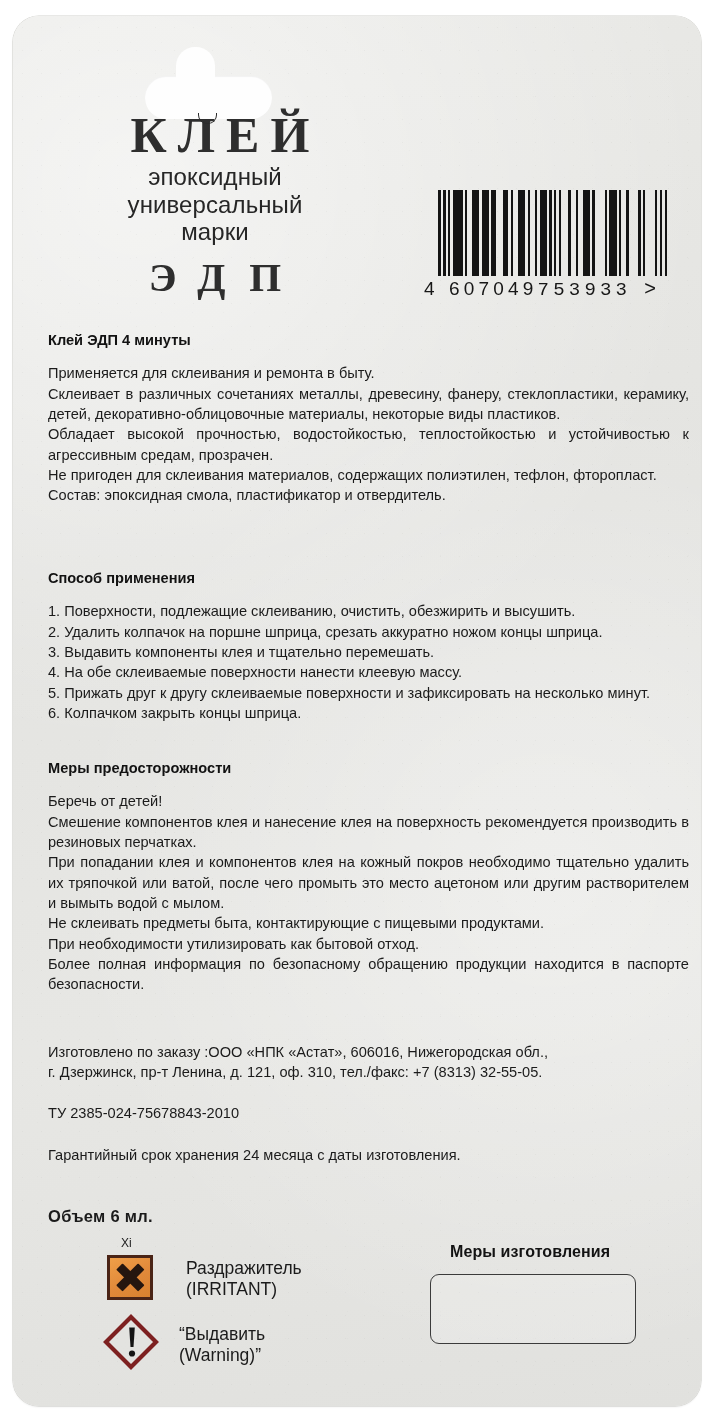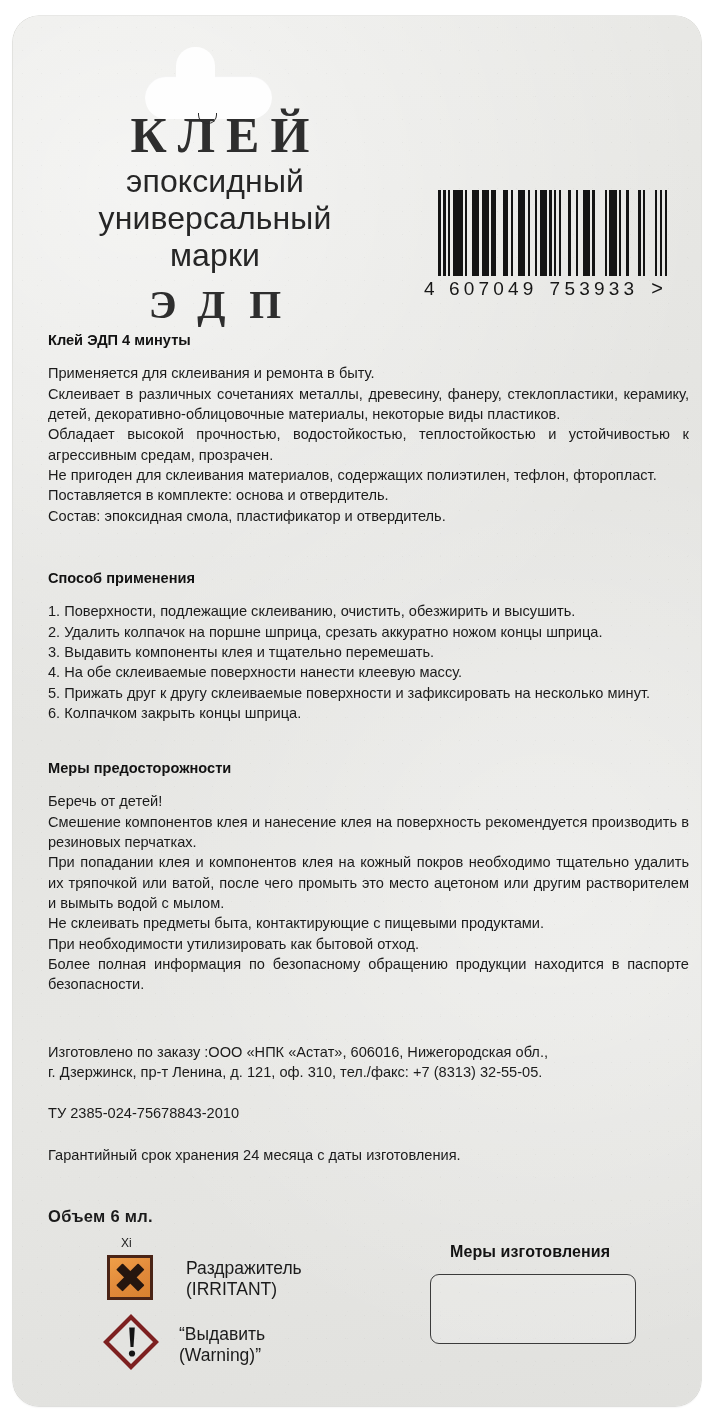--- a/index.html
+++ b/index.html
@@ -99,21 +99,21 @@
     font-weight: 700;
     letter-spacing: 11px;
     line-height: 1;
     text-align: center;
     color: #2e2e2e;
     padding-left: 10px;
     text-indent: 11px;
   }
   .brand-sub {
     text-align: center;
-    font-size: 32px;
+    font-size: 24px;
     line-height: 1.15;
     font-weight: 400;
     color: #262626;
     margin-top: 3px;
     letter-spacing: .1px;
   }
   .brand-edp {
     font-family: "Liberation Serif", serif;
     font-size: 41px;
     font-weight: 700;
@@ -144,21 +144,21 @@
     margin-top: 1px;
     font-family: "Liberation Sans", sans-serif;
     font-size: 19px;
     letter-spacing: 4.2px;
     color: #171717;
     display: flex;
     align-items: baseline;
   }
   #barcode-digits .d-first { width: 16px; }
   #barcode-digits .d-left  { margin-left: 9px; }
-  #barcode-digits .d-right { margin-left: 12px; }
+  #barcode-digits .d-right { margin-left: 0; font-family: Liberation Mono, monospace; }
   #barcode-digits .d-end   { margin-left: 13px; font-size: 20px; }
 
   
   .txt {
     position: absolute;
     left: 48px;
     width: 641px;
     font-size: 14.6px;
     line-height: 1.395;
     color: #1b1b1b;
@@ -381,21 +381,20 @@
     </div>
   </div>
 
   <div class="txt" id="sec-desc">
     <p class="head">Клей ЭДП 4 минуты</p>
     <div class="gap"></div>
     <p>Применяется для склеивания и ремонта в быту.</p>
     <p class="just">Склеивает в различных сочетаниях металлы, древесину, фанеру, стеклопластики, керамику, детей, декоративно-облицовочные материалы, некоторые виды пластиков.</p>
     <p class="just">Обладает высокой прочностью, водостойкостью, теплостойкостью и устойчивостью к агрессивным средам, прозрачен.</p>
     <p class="just">Не пригоден для склеивания материалов, содержащих полиэтилен, тефлон, фторопласт.</p>
-    <p>Поставляется в комплекте: основа и отвердитель.</p>
     <p><span class="b">Состав:</span><span> эпоксидная смола, пластификатор и отвердитель.</span></p>
   </div>
 
   <div class="txt" id="sec-usage">
     <p class="head">Способ применения</p>
     <div class="gap"></div>
     <p>1. Поверхности, подлежащие склеиванию, очистить, обезжирить и высушить.</p>
     <p>2. Удалить колпачок на поршне шприца, срезать аккуратно ножом концы шприца.</p>
     <p>3. Выдавить компоненты клея и тщательно перемешать.</p>
     <p>4. На обе склеиваемые поверхности нанести клеевую массу.</p>

